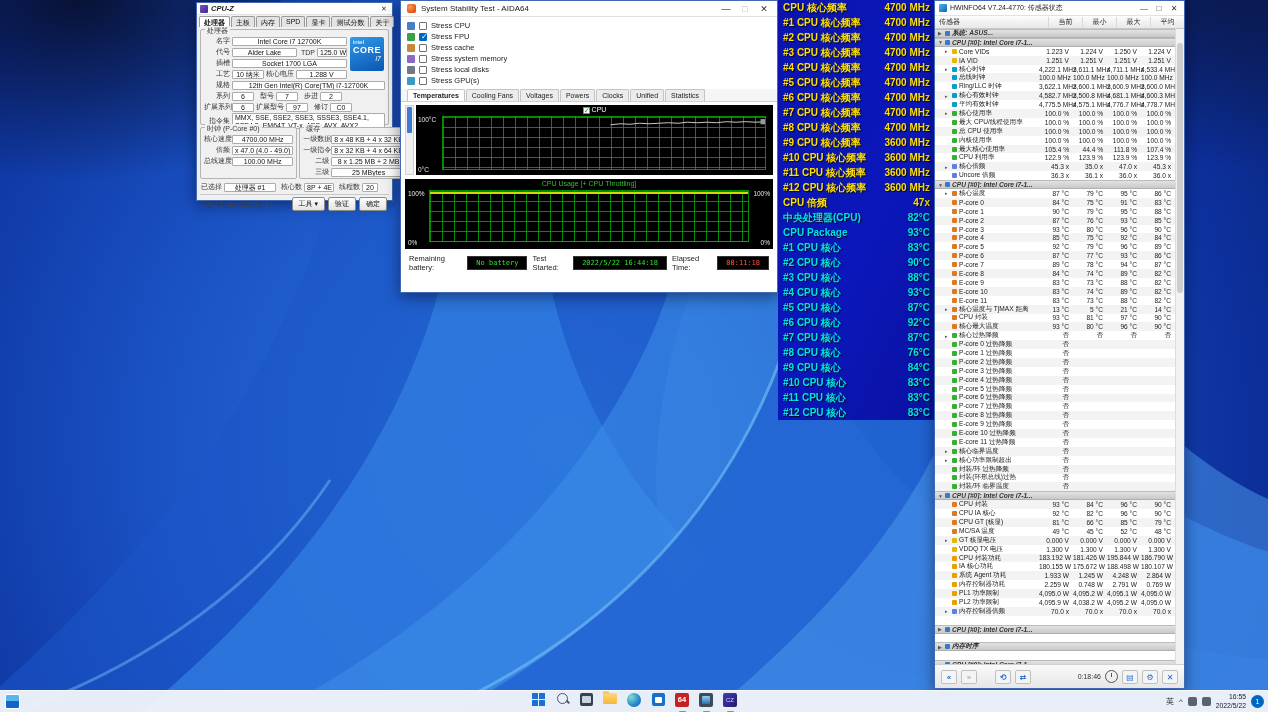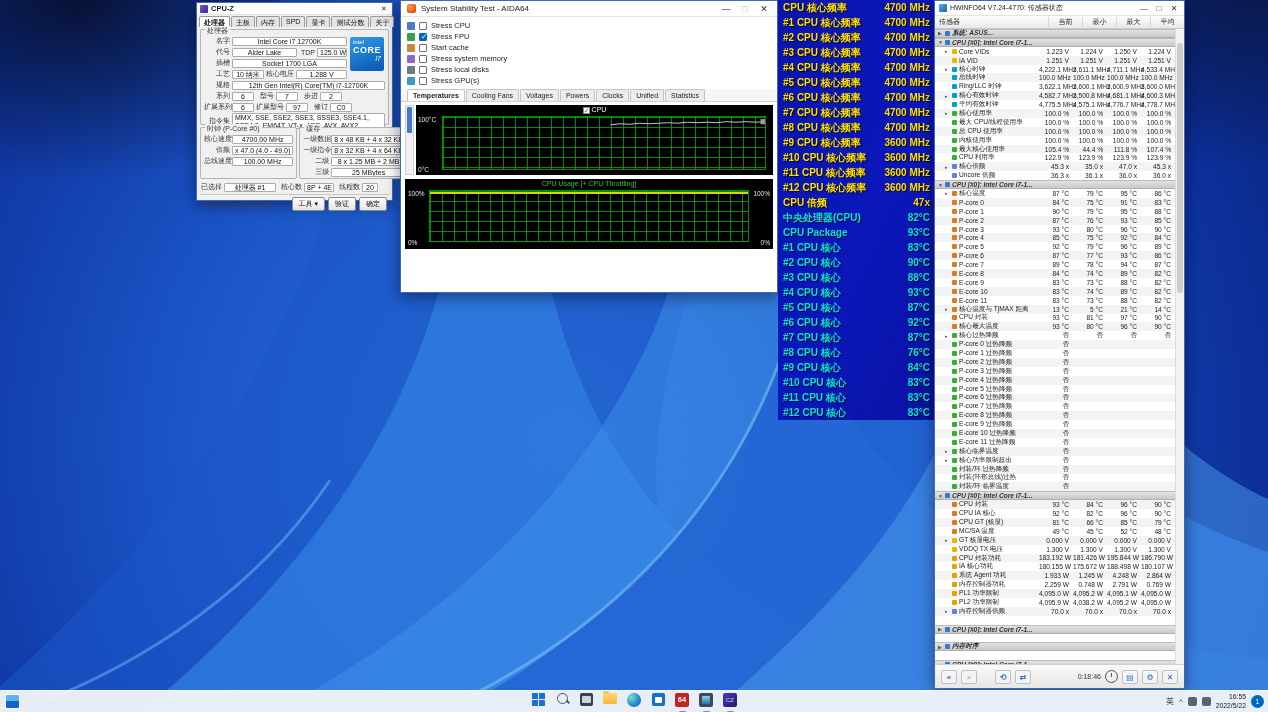--- a/index.html
+++ b/index.html
@@ -15,21 +15,21 @@
 
   
   .win { position:absolute; background:#f0f0f0; border:1px solid #3f69b4; box-shadow:0 4px 14px rgba(0,0,20,.45); }
   .tbar { display:flex; align-items:center; background:#fff; border-bottom:1px solid #e2e2e2; }
   .tbar .ttl { flex:1; color:#1a1a1a; white-space:nowrap; overflow:hidden; }
   .wbtn { color:#333; text-align:center; cursor:default; }
 
   
   .cpuz { left:196px; top:2px; width:197px; height:199px; font-size:7px; color:#111; }
   .cpuz .tbar { height:12px; padding:0 3px; gap:3px; }
-  .cpuz .tbar .ttl { font-size:7.5px; font-weight:bold; }
+  .cpuz .tbar .ttl { font-size:7.5px; font-weight:bold;font-style:italic; }
   .cpuz-ico { width:8px; height:8px; background:linear-gradient(135deg,#7a4fd0,#3c2a8a); border-radius:1px; }
   .cpuz .wbtn { width:10px; font-size:7px; }
   .ztabs { display:flex; height:12px; padding:1px 2px 0 2px; gap:1px; background:#f0f0f0; }
   .ztab { padding:1px 4px; border:1px solid #9a9a9a; border-bottom:none; border-radius:2px 2px 0 0; background:#e4e4e4; white-space:nowrap; }
   .ztab.act { background:#fff; font-weight:bold; }
   .zbody { padding:2px 3px; }
   .gbox { border:1px solid #b4b4b4; border-radius:2px; position:relative; padding:6px 3px 2px 3px; margin-bottom:2px; background:#f0f0f0; }
   .gbox .leg { position:absolute; top:-4px; left:4px; background:#f0f0f0; padding:0 2px; color:#333; }
   .zrow { display:flex; align-items:center; gap:2px; margin-bottom:1px; }
   .zlab { width:26px; text-align:right; color:#333; flex:none; white-space:nowrap; }
@@ -302,21 +302,21 @@
      <span>Stress CPU</span>
    </div>
           <div class="achk">
      <span class="mico" style="background:#3aa04a"></span>
      <span class="cbox on"></span>
      <span>Stress FPU</span>
    </div>
           <div class="achk">
      <span class="mico" style="background:#c48a3a"></span>
      <span class="cbox"></span>
-     <span>Start cache</span>
+     <span>Stress cache</span>
    </div>
           <div class="achk">
      <span class="mico" style="background:#8a6ac4"></span>
      <span class="cbox"></span>
      <span>Stress system memory</span>
    </div>
           <div class="achk">
      <span class="mico" style="background:#707880"></span>
      <span class="cbox"></span>
      <span>Stress local disks</span>
@@ -363,20 +363,28 @@
         <div class="glab" style="left:3px; bottom:3px">0%</div>
         <div class="glab" style="right:3px; bottom:3px">0%</div>
         <div class="plot" style="left:24px; right:24px; top:11px; bottom:7px">
           <svg class="gsvg" id="usage-line-svg" viewBox="0 0 100 100" preserveAspectRatio="none">
               <line x1="0" y1="4" x2="100" y2="4" stroke="#d8d800" stroke-width="2" vector-effect="non-scaling-stroke"></line>
             </svg>
         </div>
       </div>
     </div>
 
+    <div class="astatus">
+      <span>Remaining battery:</span>
+      <span class="lcd">No battery</span>
+      <span>Test Started:</span>
+      <span class="lcd">2022/5/22 16:44:18</span>
+      <span>Elapsed Time:</span>
+      <span class="lcd" style="color:#ff5a3c">00:11:18</span>
+    </div>
 
   </div>
 
   <div class="osd" id="osd-panel">
       <div class="osd-row freq">
      <span class="l">CPU 核心频率</span>
      <span class="r">4700 MHz</span>
    </div>
       <div class="osd-row freq">
      <span class="l">#1 CPU 核心频率</span>

